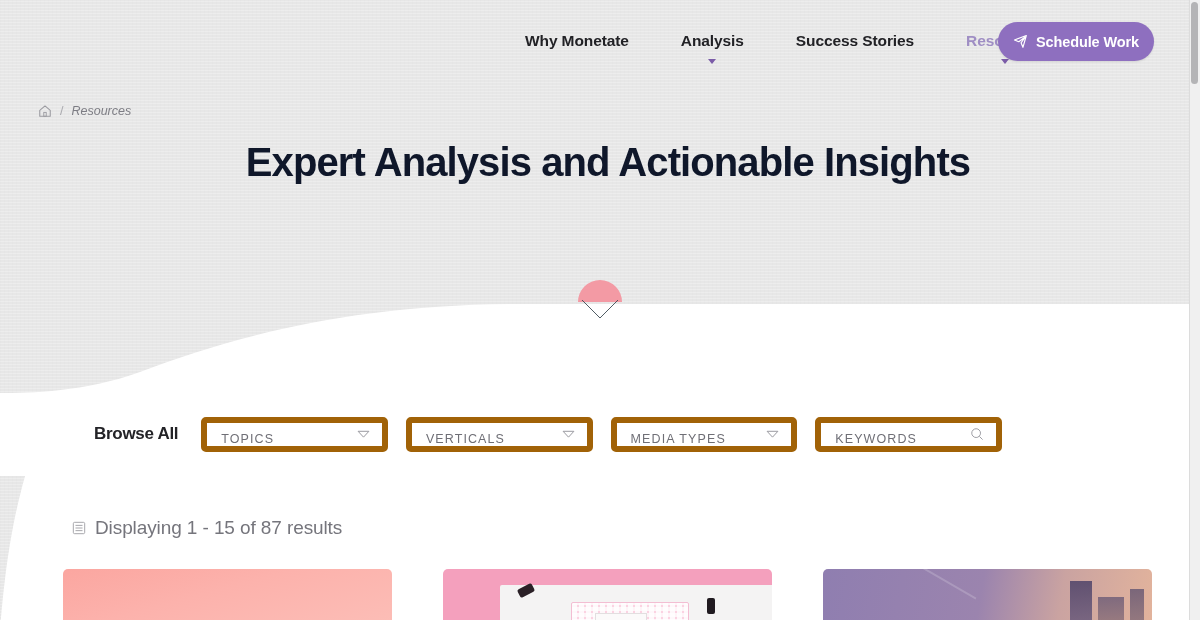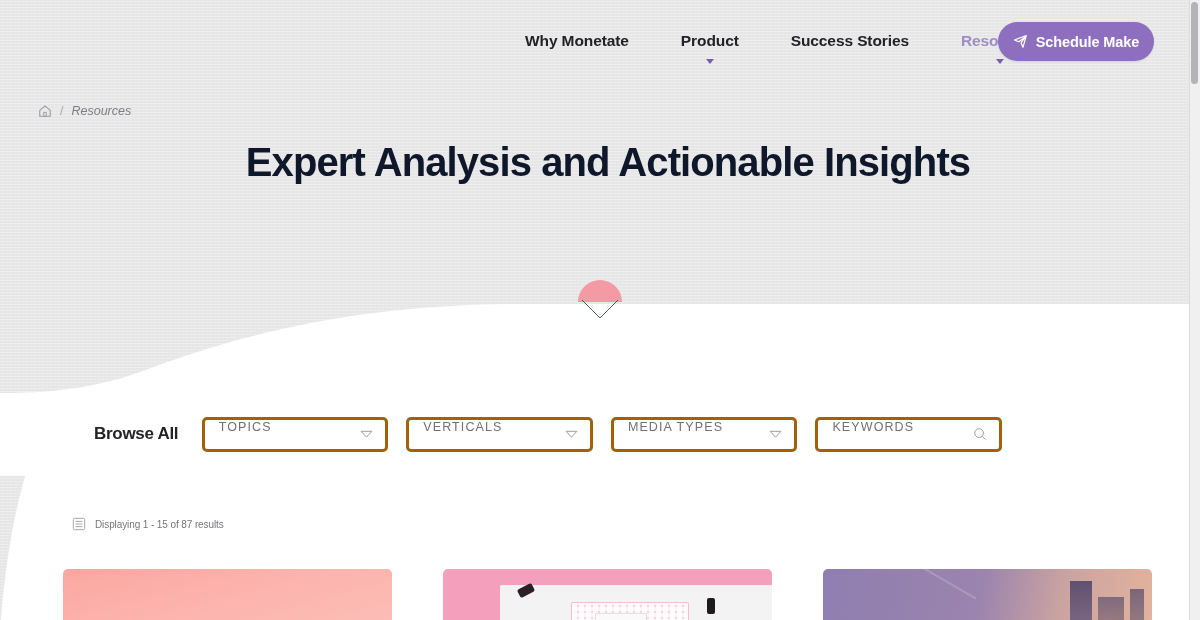--- a/index.html
+++ b/index.html
@@ -96,40 +96,40 @@
   
   .filters{
     position:absolute; top:416px; left:0; width:1002px; height:36px;
     display:flex; align-items:center; z-index:22;
   }
   .browse-label{
     margin-left:94px; width:130px;
     font-size:17px; font-weight:700; color:#232327; letter-spacing:-0.3px;
   }
   .select{
-    position:relative; height:35px; border:3px solid #a16207; border-radius:5px;
-    background:#fff; display:flex; align-items:flex-start;
+    position:relative; height:35px; border:6px solid #a16207; border-radius:5px;
+    background:#fff; display:flex; align-items:flex-end;
     padding:0 14px; margin-right:18px; cursor:pointer;
   }
   .select-label{
     font-size:12.5px; letter-spacing:1.1px; color:#6f6f76;
     text-transform:uppercase; white-space:nowrap;
   }
   .sel-caret-svg{ position:absolute; right:12px; top:50%; transform:translateY(-50%); }
   .w-topics{ width:218px; }
   .w-verticals{ width:218px; }
   .w-media{ width:218px; }
   .w-keywords{ width:218px; margin-right:0; }
   .kw-icon{ position:absolute; right:12px; top:50%; transform:translateY(-50%); }
 
   
   .results{
     position:absolute; top:517px; left:72px; z-index:22;
     display:flex; align-items:center; gap:9px;
-    font-size:10px; color:#75757c; letter-spacing:-0.1px;
+    font-size:19px; color:#75757c; letter-spacing:-0.1px;
   }
 
   
   .cards{
     position:absolute; top:569px; left:63px; width:1090px; height:60px;
     display:flex; gap:51px; z-index:22;
   }
   .card{
     width:329px; height:52px; border-radius:5px 5px 0 0; overflow:hidden;
     position:relative; cursor:pointer;
@@ -197,37 +197,37 @@
 <div id="page">
 
   <div class="header">
 
 
     <div class="nav">
       <div class="nav-item">
         <span>Why Monetate</span>
       </div>
       <div class="nav-item">
-        <span>Product</span>
+        <span>Analysis</span>
         <span class="caret"></span>
       </div>
       <div class="nav-item">
         <span>Success Stories</span>
       </div>
       <div class="nav-item active">
         <span>Resources</span>
         <span class="caret"></span>
       </div>
     </div>
 
     <button class="demo-btn">
       <svg width="15" height="15" viewBox="0 0 16 16">
         <path d="M14.2 1.6 L1.6 6.4 L6.2 8.2 L12.9 3.3 L8.6 9.4 L10.6 14.2 Z" fill="none" stroke="#ffffff" stroke-width="1.25" stroke-linejoin="round"></path>
       </svg>
-      <span>Schedule Make</span>
+      <span>Schedule Work</span>
     </button>
   </div>
 
   <div class="breadcrumb">
     <svg width="14" height="14" viewBox="0 0 16 16">
       <path d="M2 7.2 L8 2.2 L14 7.2 L14 14 L2 14 Z" fill="none" stroke="#9a9aa0" stroke-width="1.2" stroke-linejoin="round"></path>
       <rect x="6.6" y="9.6" width="2.8" height="4.4" fill="none" stroke="#9a9aa0" stroke-width="1"></rect>
     </svg>
     <span class="bc-sep">/</span>
     <span class="bc-text">Resources</span>

